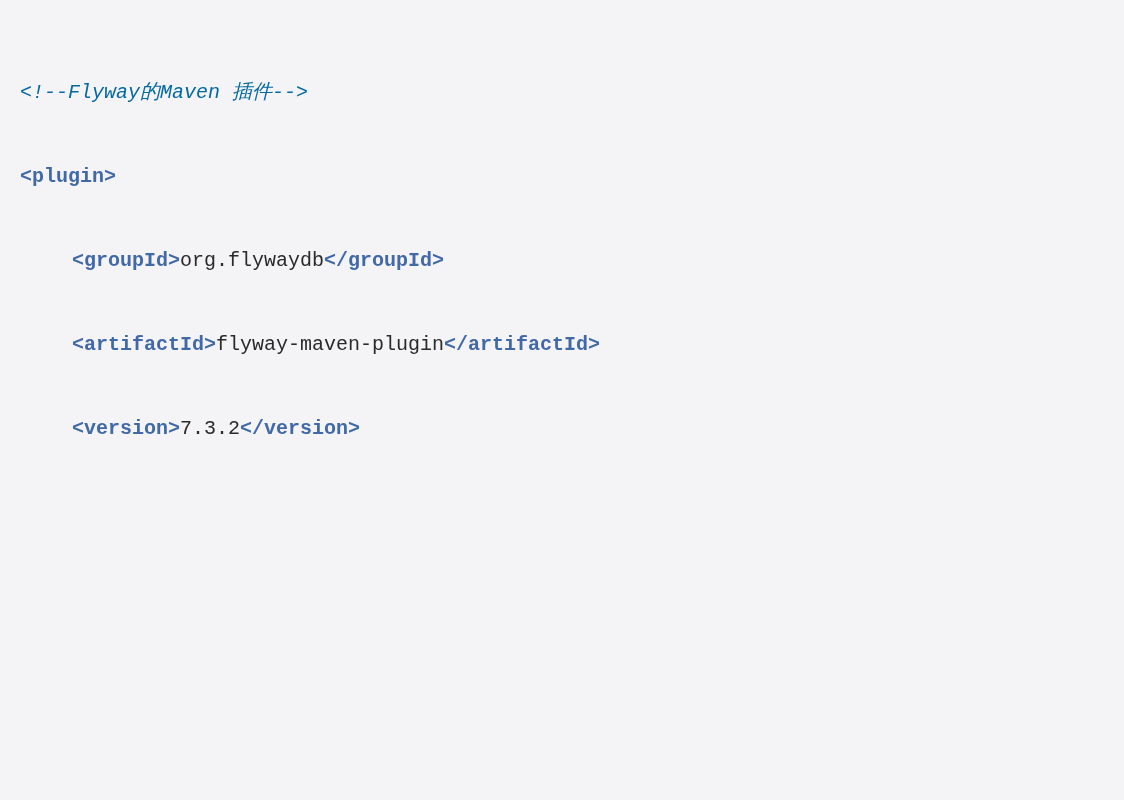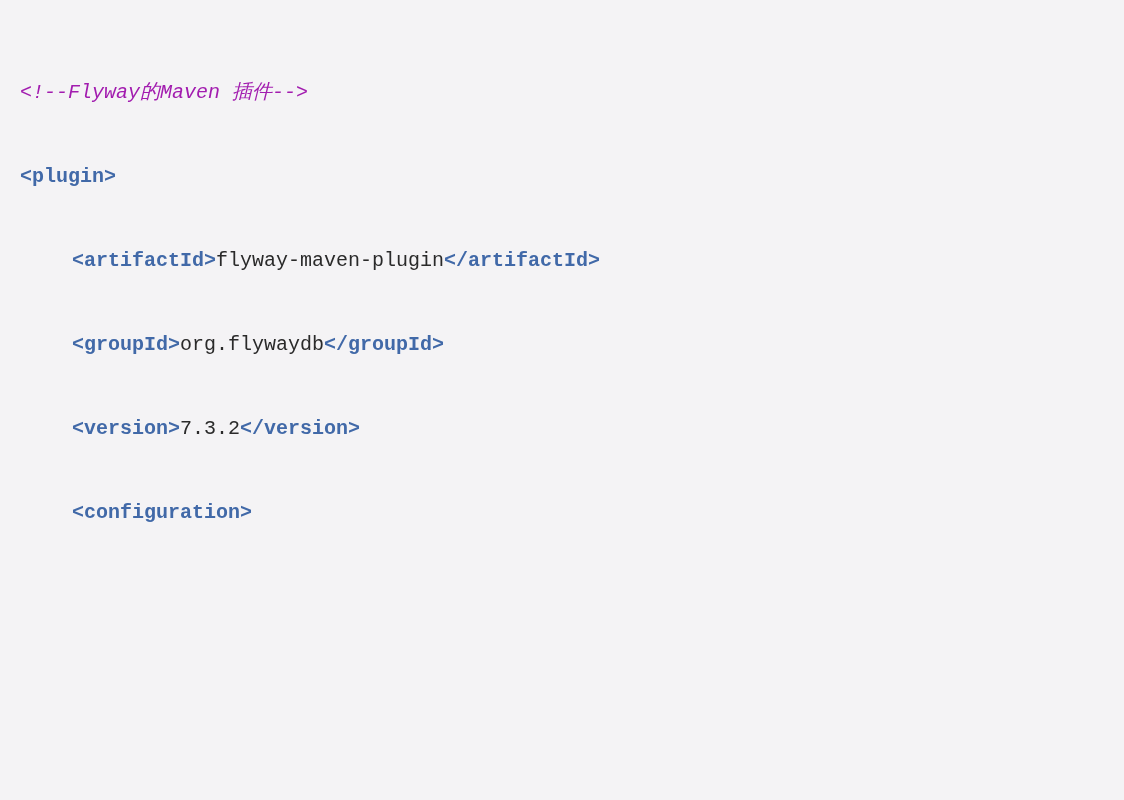--- a/index.html
+++ b/index.html
@@ -15,21 +15,21 @@
       padding: 30px 20px;
       color: #333;
       width: 1124px;
       height: 800px;
       overflow: hidden;
     }
     .code-block {
       white-space: pre;
     }
     .comment {
-      color: #a21caf;
+      color: #0369a1;
       font-style: italic;
     }
     .tag {
       color: #4169a8;
       font-weight: bold;
     }
     .text {
       color: #2a2a2a;
     }
     .line {
@@ -37,24 +37,23 @@
     }
     .indent-1 { padding-left: 52px; }
     .indent-2 { padding-left: 106px; }
   </style>
 </head>
 <body>
 
 <div class="code-block">
 <span class="line"><span class="comment">&lt;!--Flyway的Maven 插件--&gt;</span></span>
 <span class="line"><span class="tag">&lt;plugin&gt;</span></span>
+<span class="line indent-1"><span class="tag">&lt;groupId&gt;</span><span class="text">org.flywaydb</span><span class="tag">&lt;/groupId&gt;</span></span>
 <span class="line indent-1"><span class="tag">&lt;artifactId&gt;</span><span class="text">flyway-maven-plugin</span><span class="tag">&lt;/artifactId&gt;</span></span>
-<span class="line indent-1"><span class="tag">&lt;groupId&gt;</span><span class="text">org.flywaydb</span><span class="tag">&lt;/groupId&gt;</span></span>
 <span class="line indent-1"><span class="tag">&lt;version&gt;</span><span class="text">7.3.2</span><span class="tag">&lt;/version&gt;</span></span>
-<span class="line indent-1"><span class="tag">&lt;configuration&gt;</span></span>
 
 
 
 
 
 
 
 
 
 </div>

